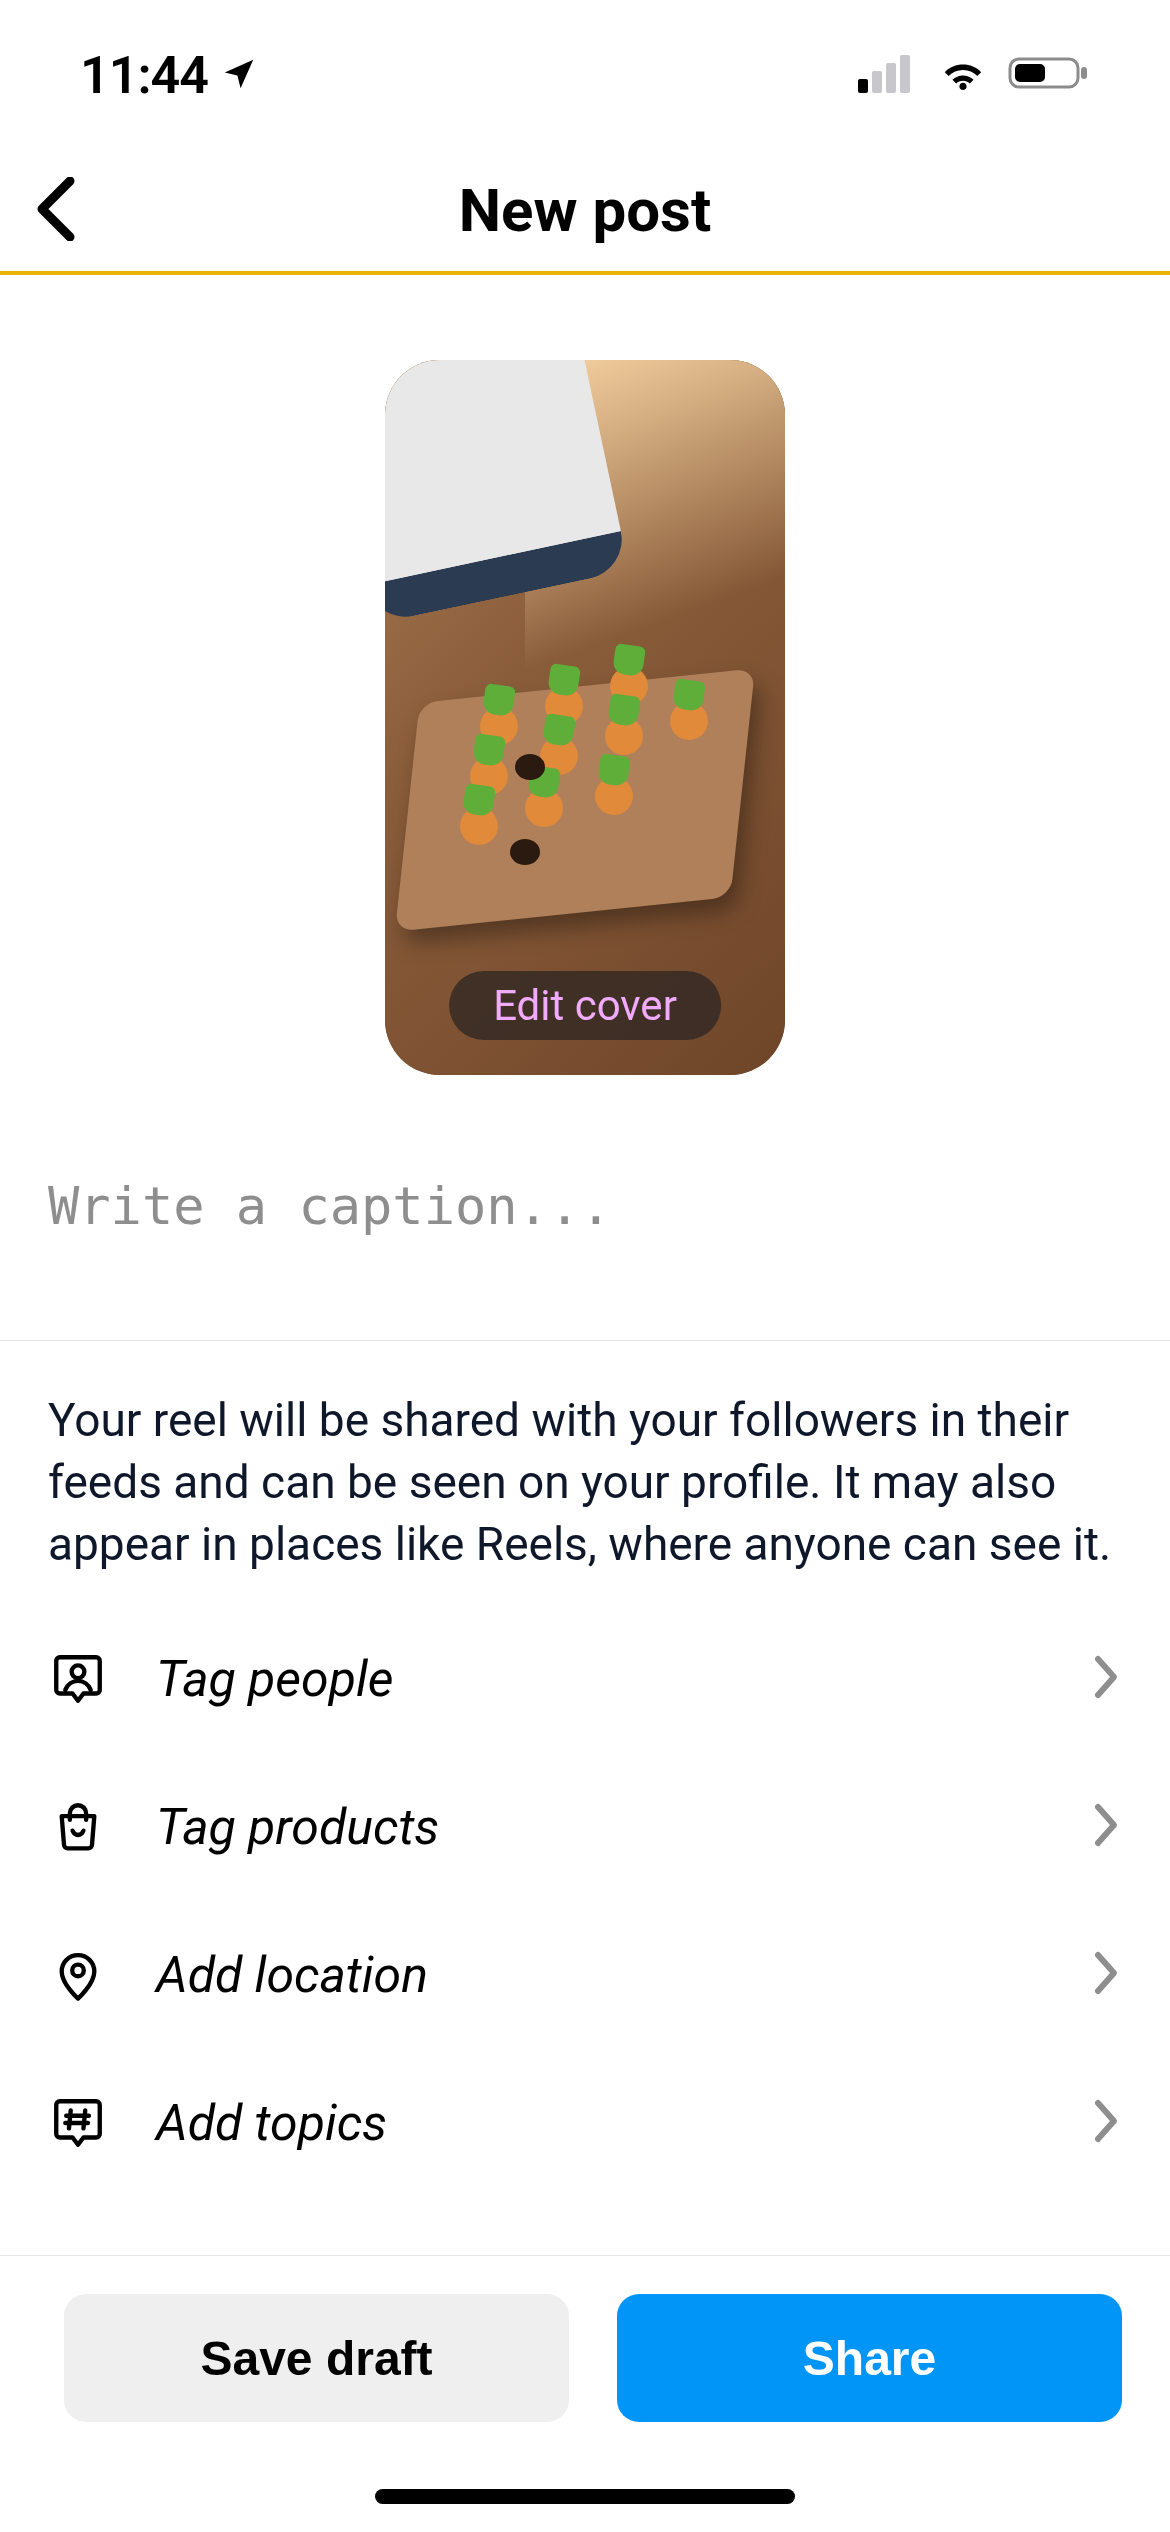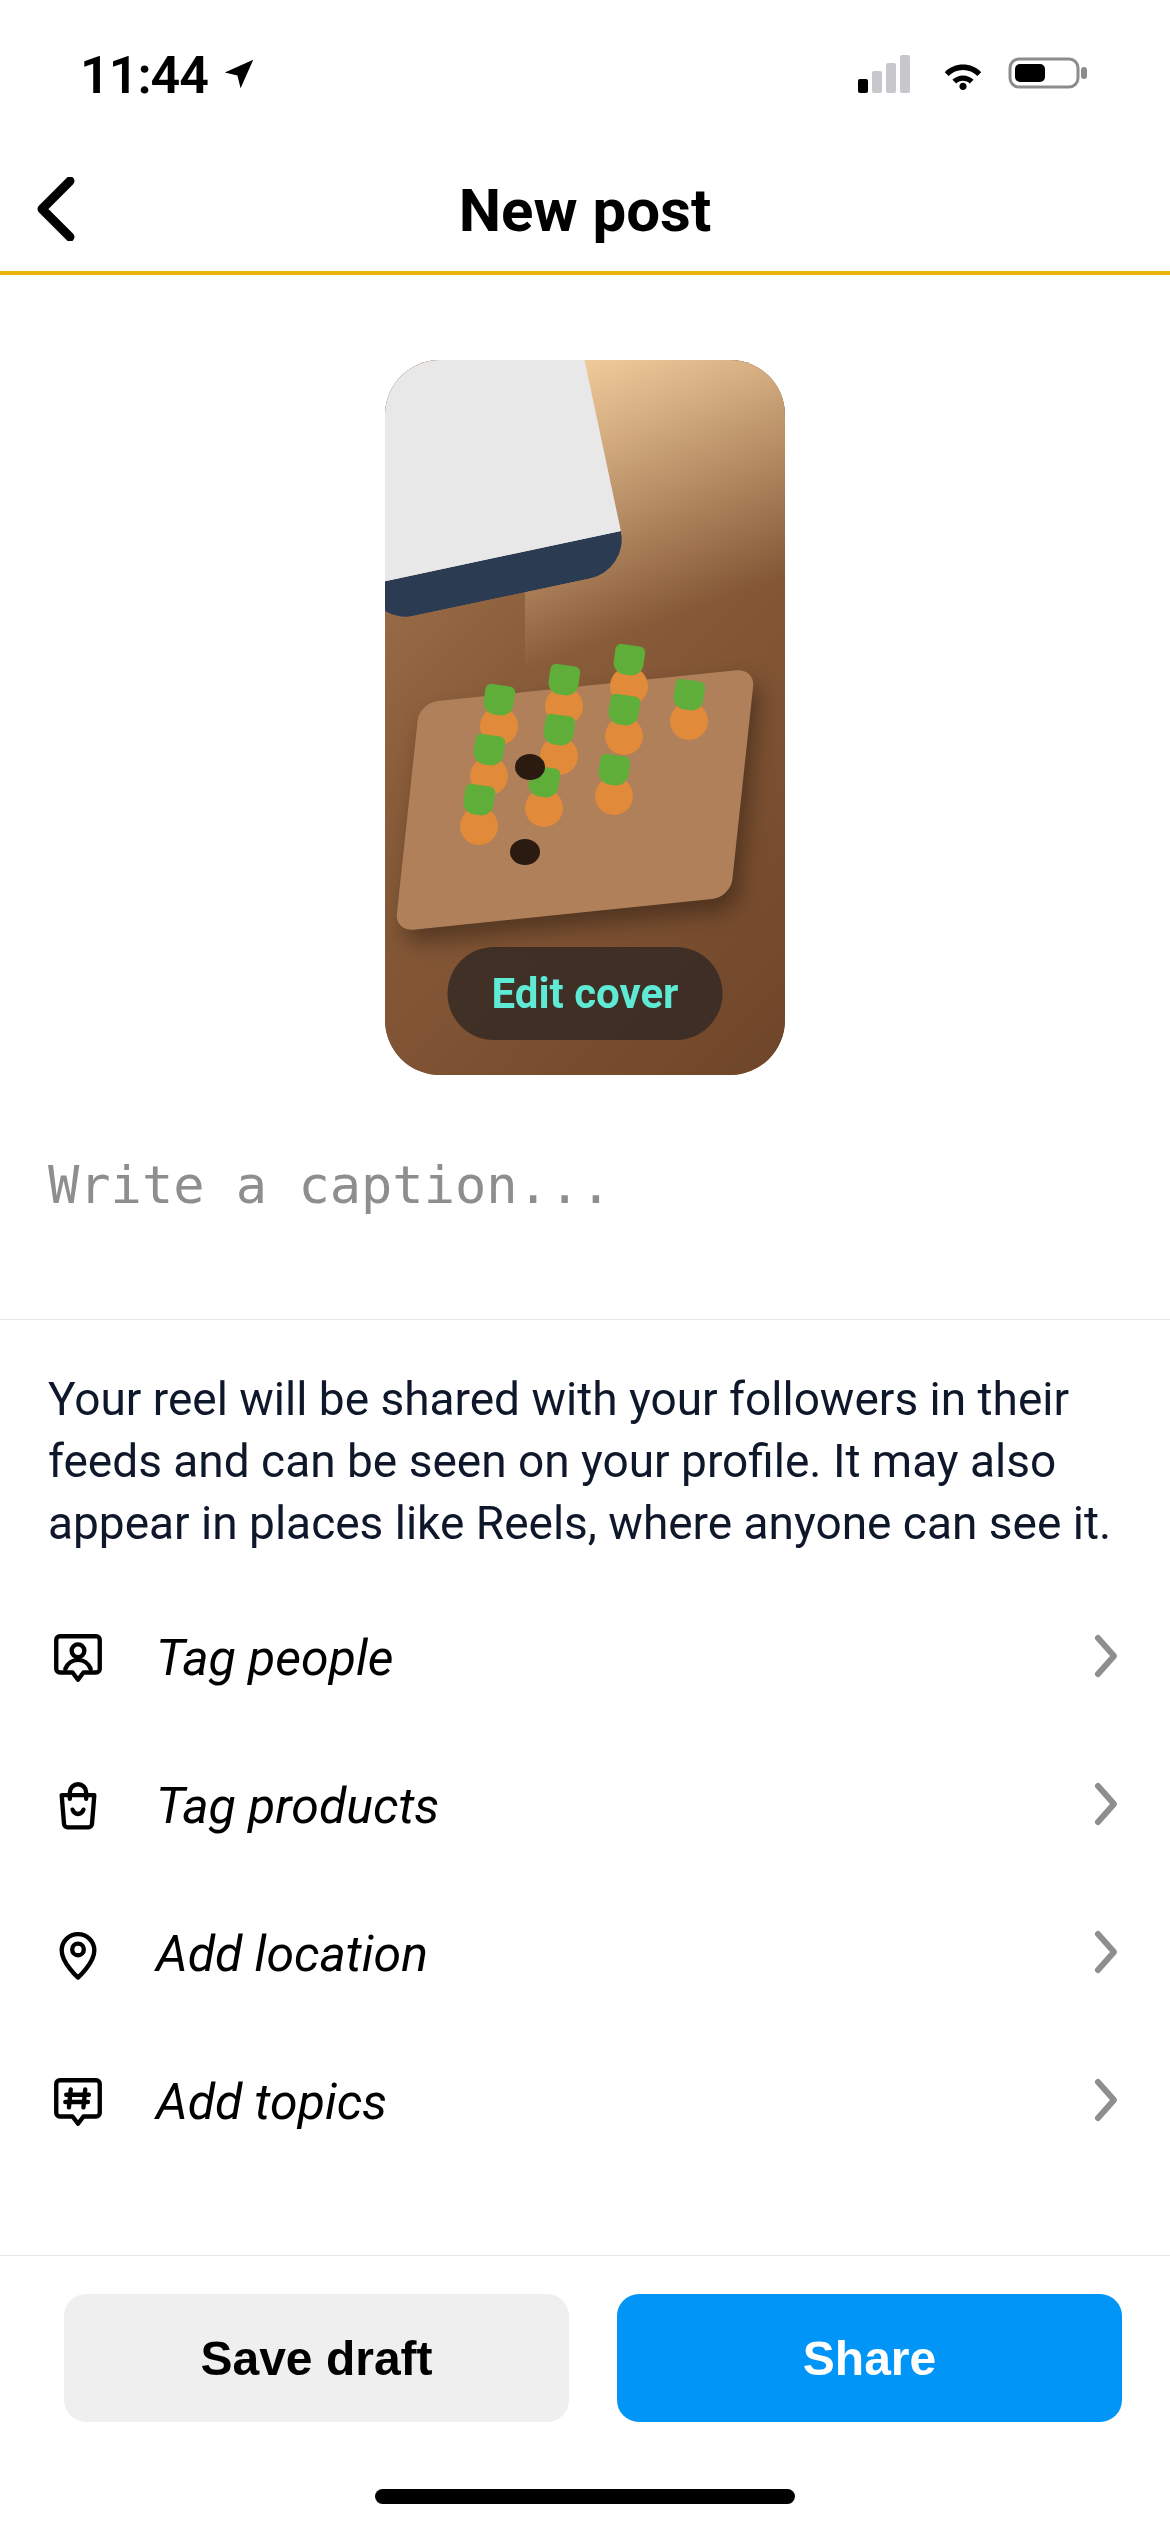--- a/index.html
+++ b/index.html
@@ -12,24 +12,24 @@
   .status-right { display: flex; align-items: center; gap: 18px; }
 
   
   .nav-header { height: 125px; display: flex; align-items: center; justify-content: center; position: relative; border-bottom: 4px solid #eab308; }
   .nav-back { position: absolute; left: 30px; top: 50%; transform: translateY(-50%); }
   .nav-title { font-size: 60px; font-weight: 700; }
 
   
   .preview-wrap { display: flex; justify-content: center; padding-top: 85px; padding-bottom: 80px; }
   .preview { width: 400px; height: 715px; border-radius: 55px; overflow: hidden; position: relative; background: #7a5a3e; }
-  .edit-cover { position: absolute; bottom: 35px; left: 50%; transform: translateX(-50%); background: rgba(50,40,35,0.82); color: #5eead4; font-size: 42px; font-weight: 700; padding: 22px 44px; border-radius: 60px; white-space: nowrap; }
-
-  
-  .caption-area { padding: 0 48px 0 48px; }
+  .edit-cover { position: absolute; bottom: 35px; left: 50%; transform: translateX(-50%); background: rgba(50,40,35,0.82); color: #f0abfc; font-size: 42px; font-weight: 400; padding: 10px 44px; border-radius: 60px; white-space: nowrap; }
+
+  
+  .caption-area { padding: 0 48px 0 48px; margin-top: 21px; }
   .caption-input { width: 100%; border: none; outline: none; font-size: 52px; color: #000; background: transparent; resize: none; height: 160px; }
   .caption-input::placeholder { color: #8e8e8e; }
 
   .divider { height: 1px; background: #e6e6e6; width: 100%; }
 
   
   .disclaimer { padding: 48px 48px 30px 48px; font-size: 46px; line-height: 1.35; color: #0f172a; }
 
   
   .options { display: flex; flex-direction: column; }

